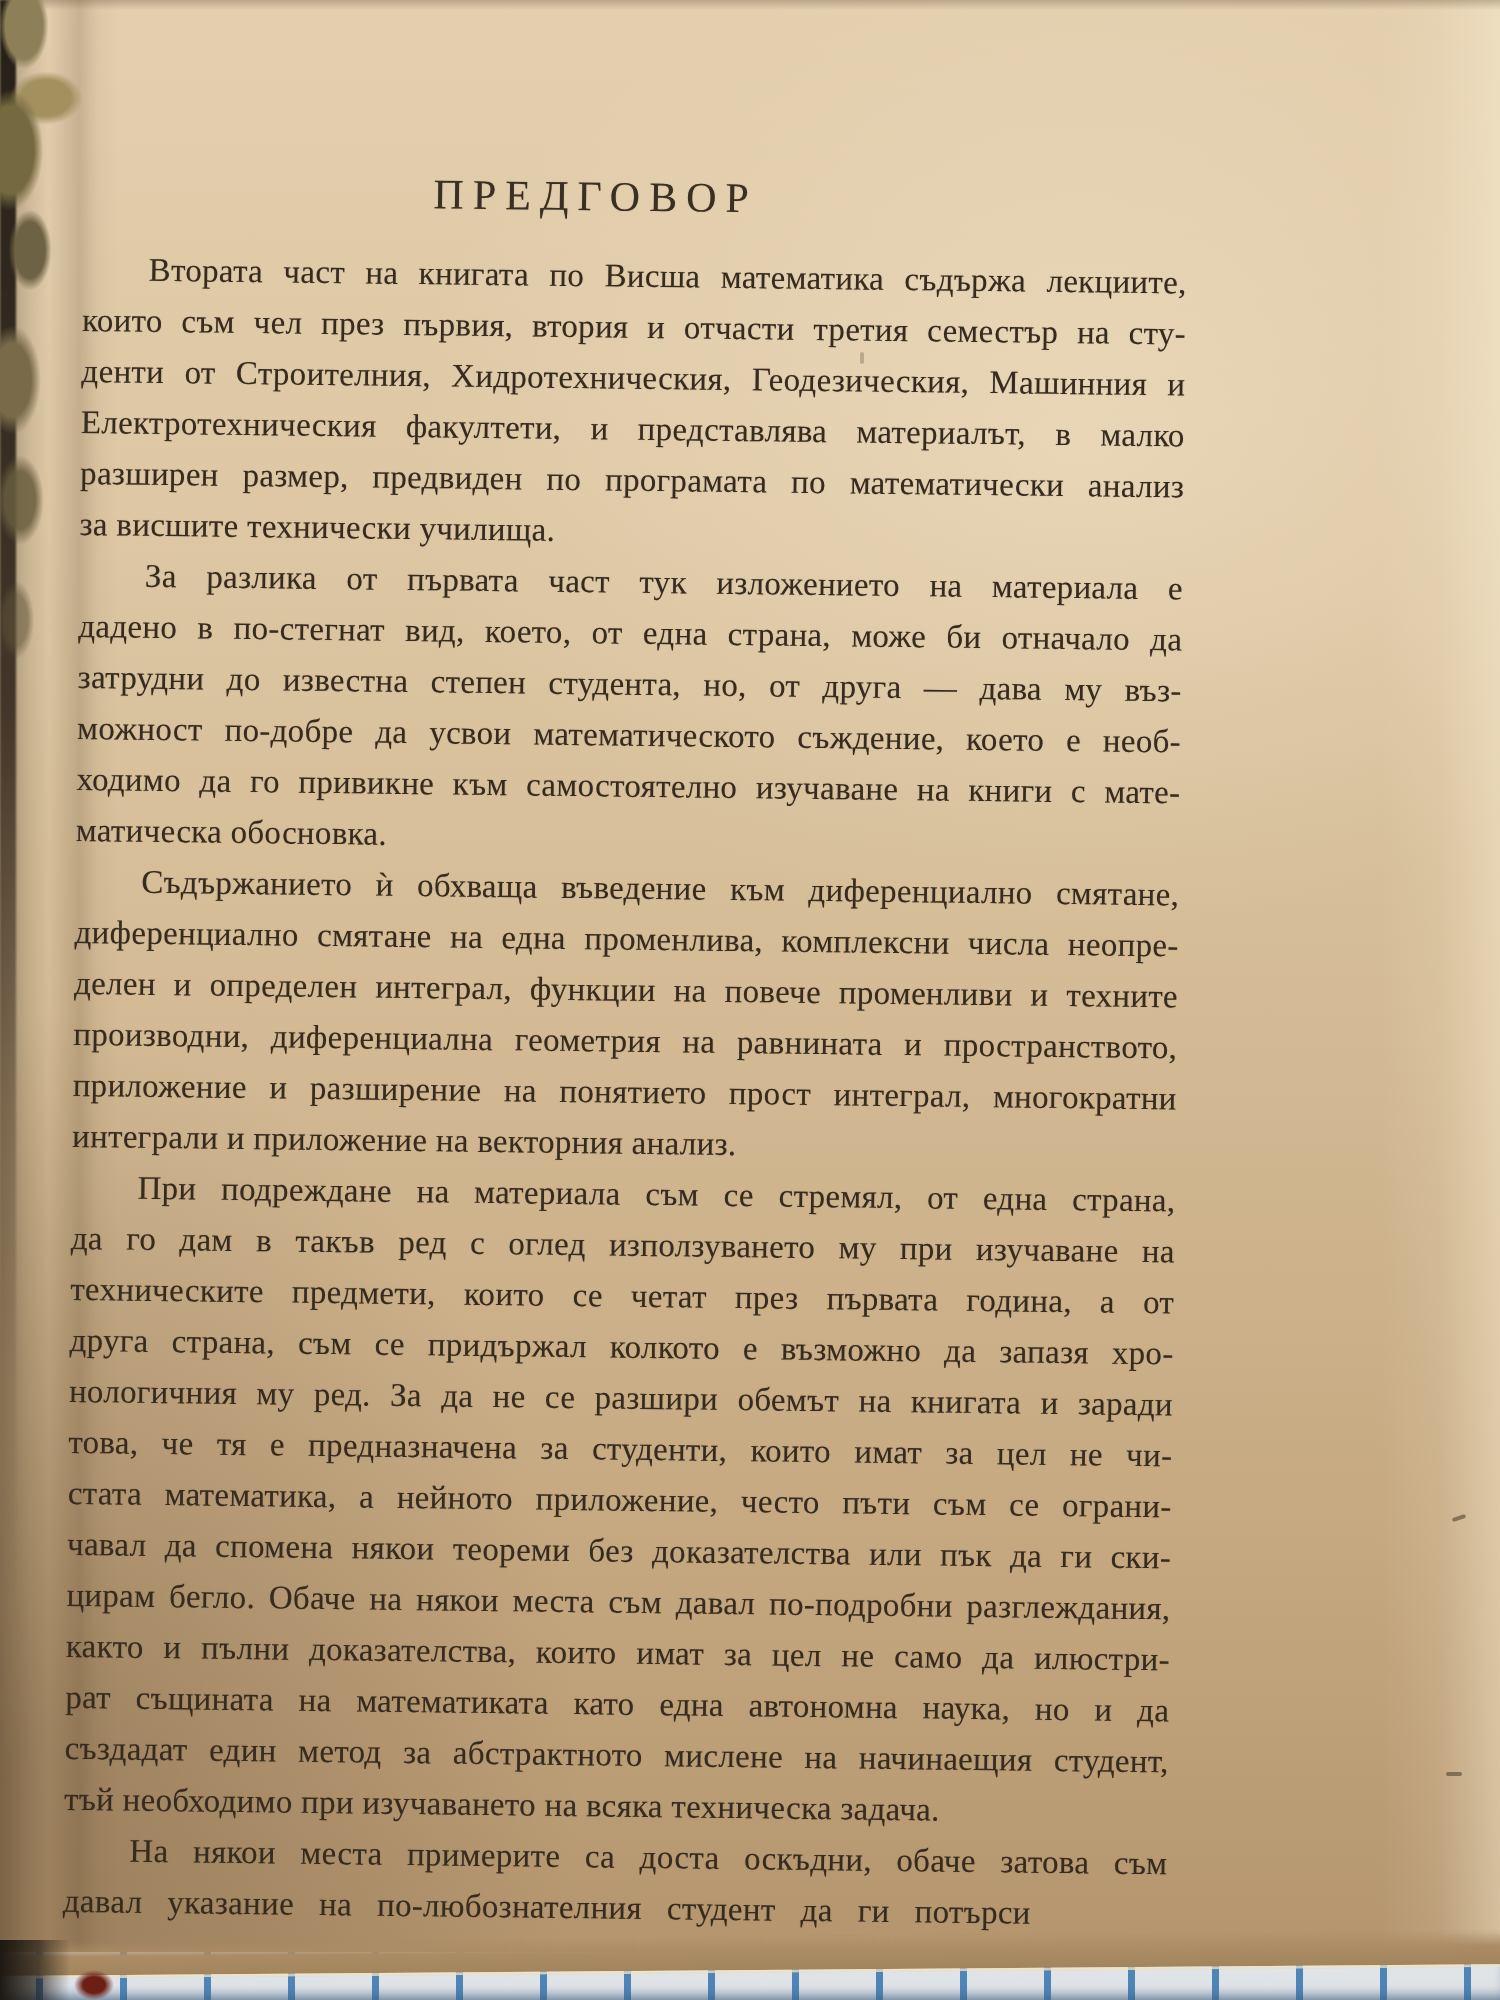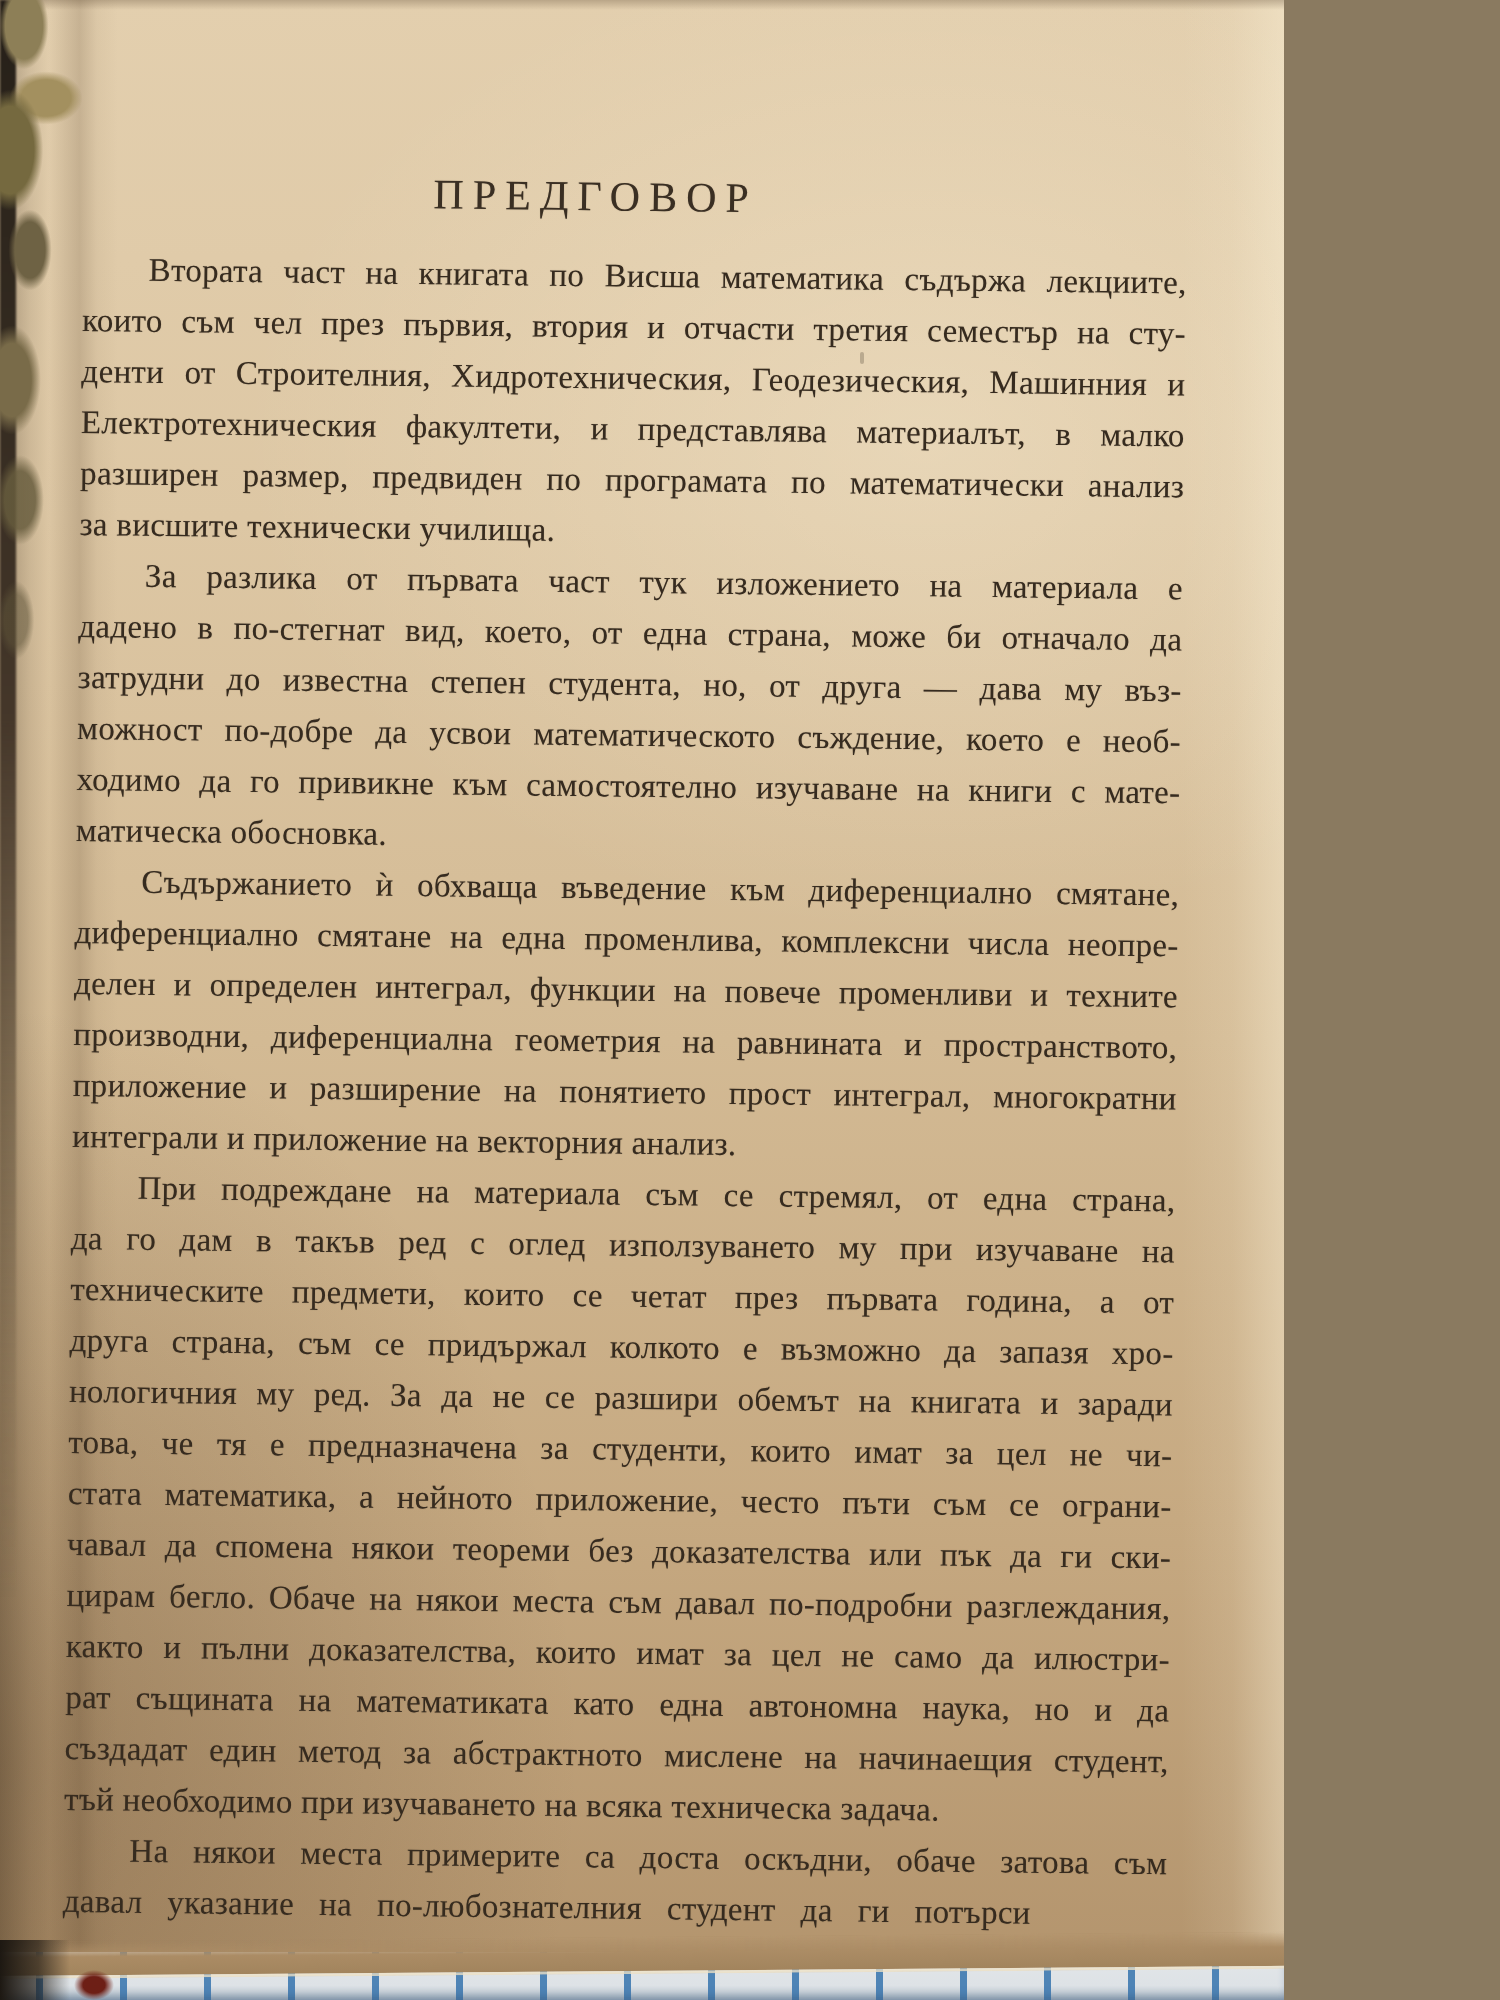--- a/index.html
+++ b/index.html
@@ -1,20 +1,20 @@
 <!DOCTYPE html>
 <html><head>
 <meta charset="utf-8">
 <style>
   html, body { margin: 0; padding: 0; }
   body { width: 1500px; height: 2000px; overflow: hidden; background: #8a7a60; }
 
   .page {
     position: relative;
-    width: 1284px;
+    width: 1500px;
     height: 2000px;
     overflow: hidden;
     background:
       
       radial-gradient(1100px 800px at 72% 22%, rgba(255,246,224,0.30), transparent 62%),
       
       radial-gradient(1000px 1300px at 0% 88%, rgba(70,50,30,0.28), transparent 58%),
       
       linear-gradient(to left, rgba(250,240,214,0.45) 0%, rgba(250,240,214,0.12) 4%, transparent 8%),
       

